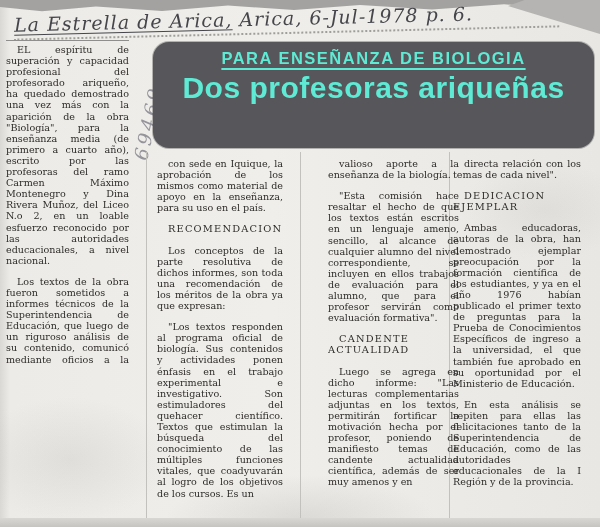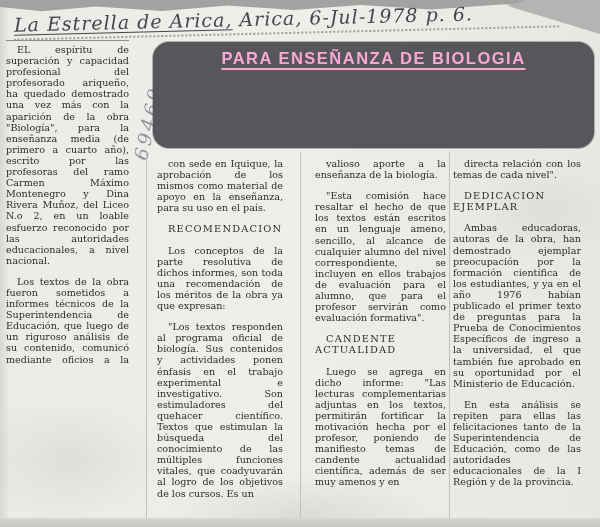--- a/index.html
+++ b/index.html
@@ -31,42 +31,42 @@
   .handwritten .paper-name{text-decoration:underline;text-underline-offset:3px;}
   
   .archive-num{
     position:absolute;left:108px;top:112px;width:80px;text-align:center;
     transform:rotate(-78deg);
     font-style:italic;font-size:19px;letter-spacing:3px;color:#95949b;
   }
   
   .headline-box{
     position:absolute;left:153px;top:42px;width:441px;height:106px;
-    background:#57565a;border-radius:16px;color:#f9a8d4;text-align:center;
+    background:#57565a;border-radius:16px;color:#5eead4;text-align:center;
     box-sizing:border-box;padding-top:7px;
     box-shadow:0 0 0 1px rgba(70,70,72,.35);
   }
   .kicker{
     font-family:"Liberation Sans",sans-serif;font-weight:700;font-size:16.5px;
     letter-spacing:1.5px;
     text-decoration:underline;text-decoration-thickness:2px;text-underline-offset:4px;
   }
   .title{
     font-family:"Liberation Sans",sans-serif;font-weight:700;font-size:30px;
     line-height:1.16;letter-spacing:.5px;margin-top:3px;
   }
   
   .col{
     position:absolute;text-align:justify;color:#2e2c2a;
     font-size:9.6px;line-height:11.1px;overflow:hidden;
   }
   .col p{margin:0 0 10px;text-indent:11px;}
   .col1{left:6px;top:40px;width:123px;height:322px;border-top:1px solid #8f8e8c;padding-top:3px;}
   .col2{left:157px;top:158px;width:126px;height:362px;}
-  .col3{left:315px;top:158px;width:131px;height:362px;}
+  .col3{left:328px;top:158px;width:131px;height:362px;}
   .col4{left:453px;top:158px;width:128px;height:362px;}
   .subhead{
     letter-spacing:1.2px;font-weight:400;font-size:9.8px;
     margin:3px 0 10px;text-indent:0;
   }
   .rule-v{position:absolute;width:1px;background:#c3c1bd;}
   .rv1{left:146px;top:152px;height:366px;}
   .rv2{left:300px;top:152px;height:366px;}
   .rv3{left:449px;top:152px;height:366px;}
   .bottom-edge{
@@ -83,20 +83,21 @@
   <div class="scan-corner"></div>
 
   <div class="handwritten">
     <span class="paper-name">La Estrella de Arica,</span><span> Arica, 6-Jul-1978 p. 6.</span>
   </div>
 
   <div class="archive-num">69469</div>
 
   <div class="headline-box">
     <div class="kicker">PARA ENSEÑANZA DE BIOLOGIA</div>
+    <div class="title">Dos profesoras ariqueñas</div>
   </div>
 
   <div class="rule-v rv1"></div>
   <div class="rule-v rv2"></div>
   <div class="rule-v rv3"></div>
 
   <div class="col col1">
     <p>EL espíritu de superación y capacidad profesional del profesorado ariqueño, ha quedado demostrado una vez más con la aparición de la obra "Biología", para la enseñanza media (de primero a cuarto año), escrito por las profesoras del ramo Carmen Máximo Montenegro y Dina Rivera Muñoz, del Liceo N.o 2, en un loable esfuerzo reconocido por las autoridades educacionales, a nivel nacional.</p>
     <p>Los textos de la obra fueron sometidos a informes técnicos de la Superintendencia de Educación, que luego de un riguroso análisis de su contenido, comunicó mediante oficios a la Secretaría Regional Ministerial de Educación,</p>
   </div>

